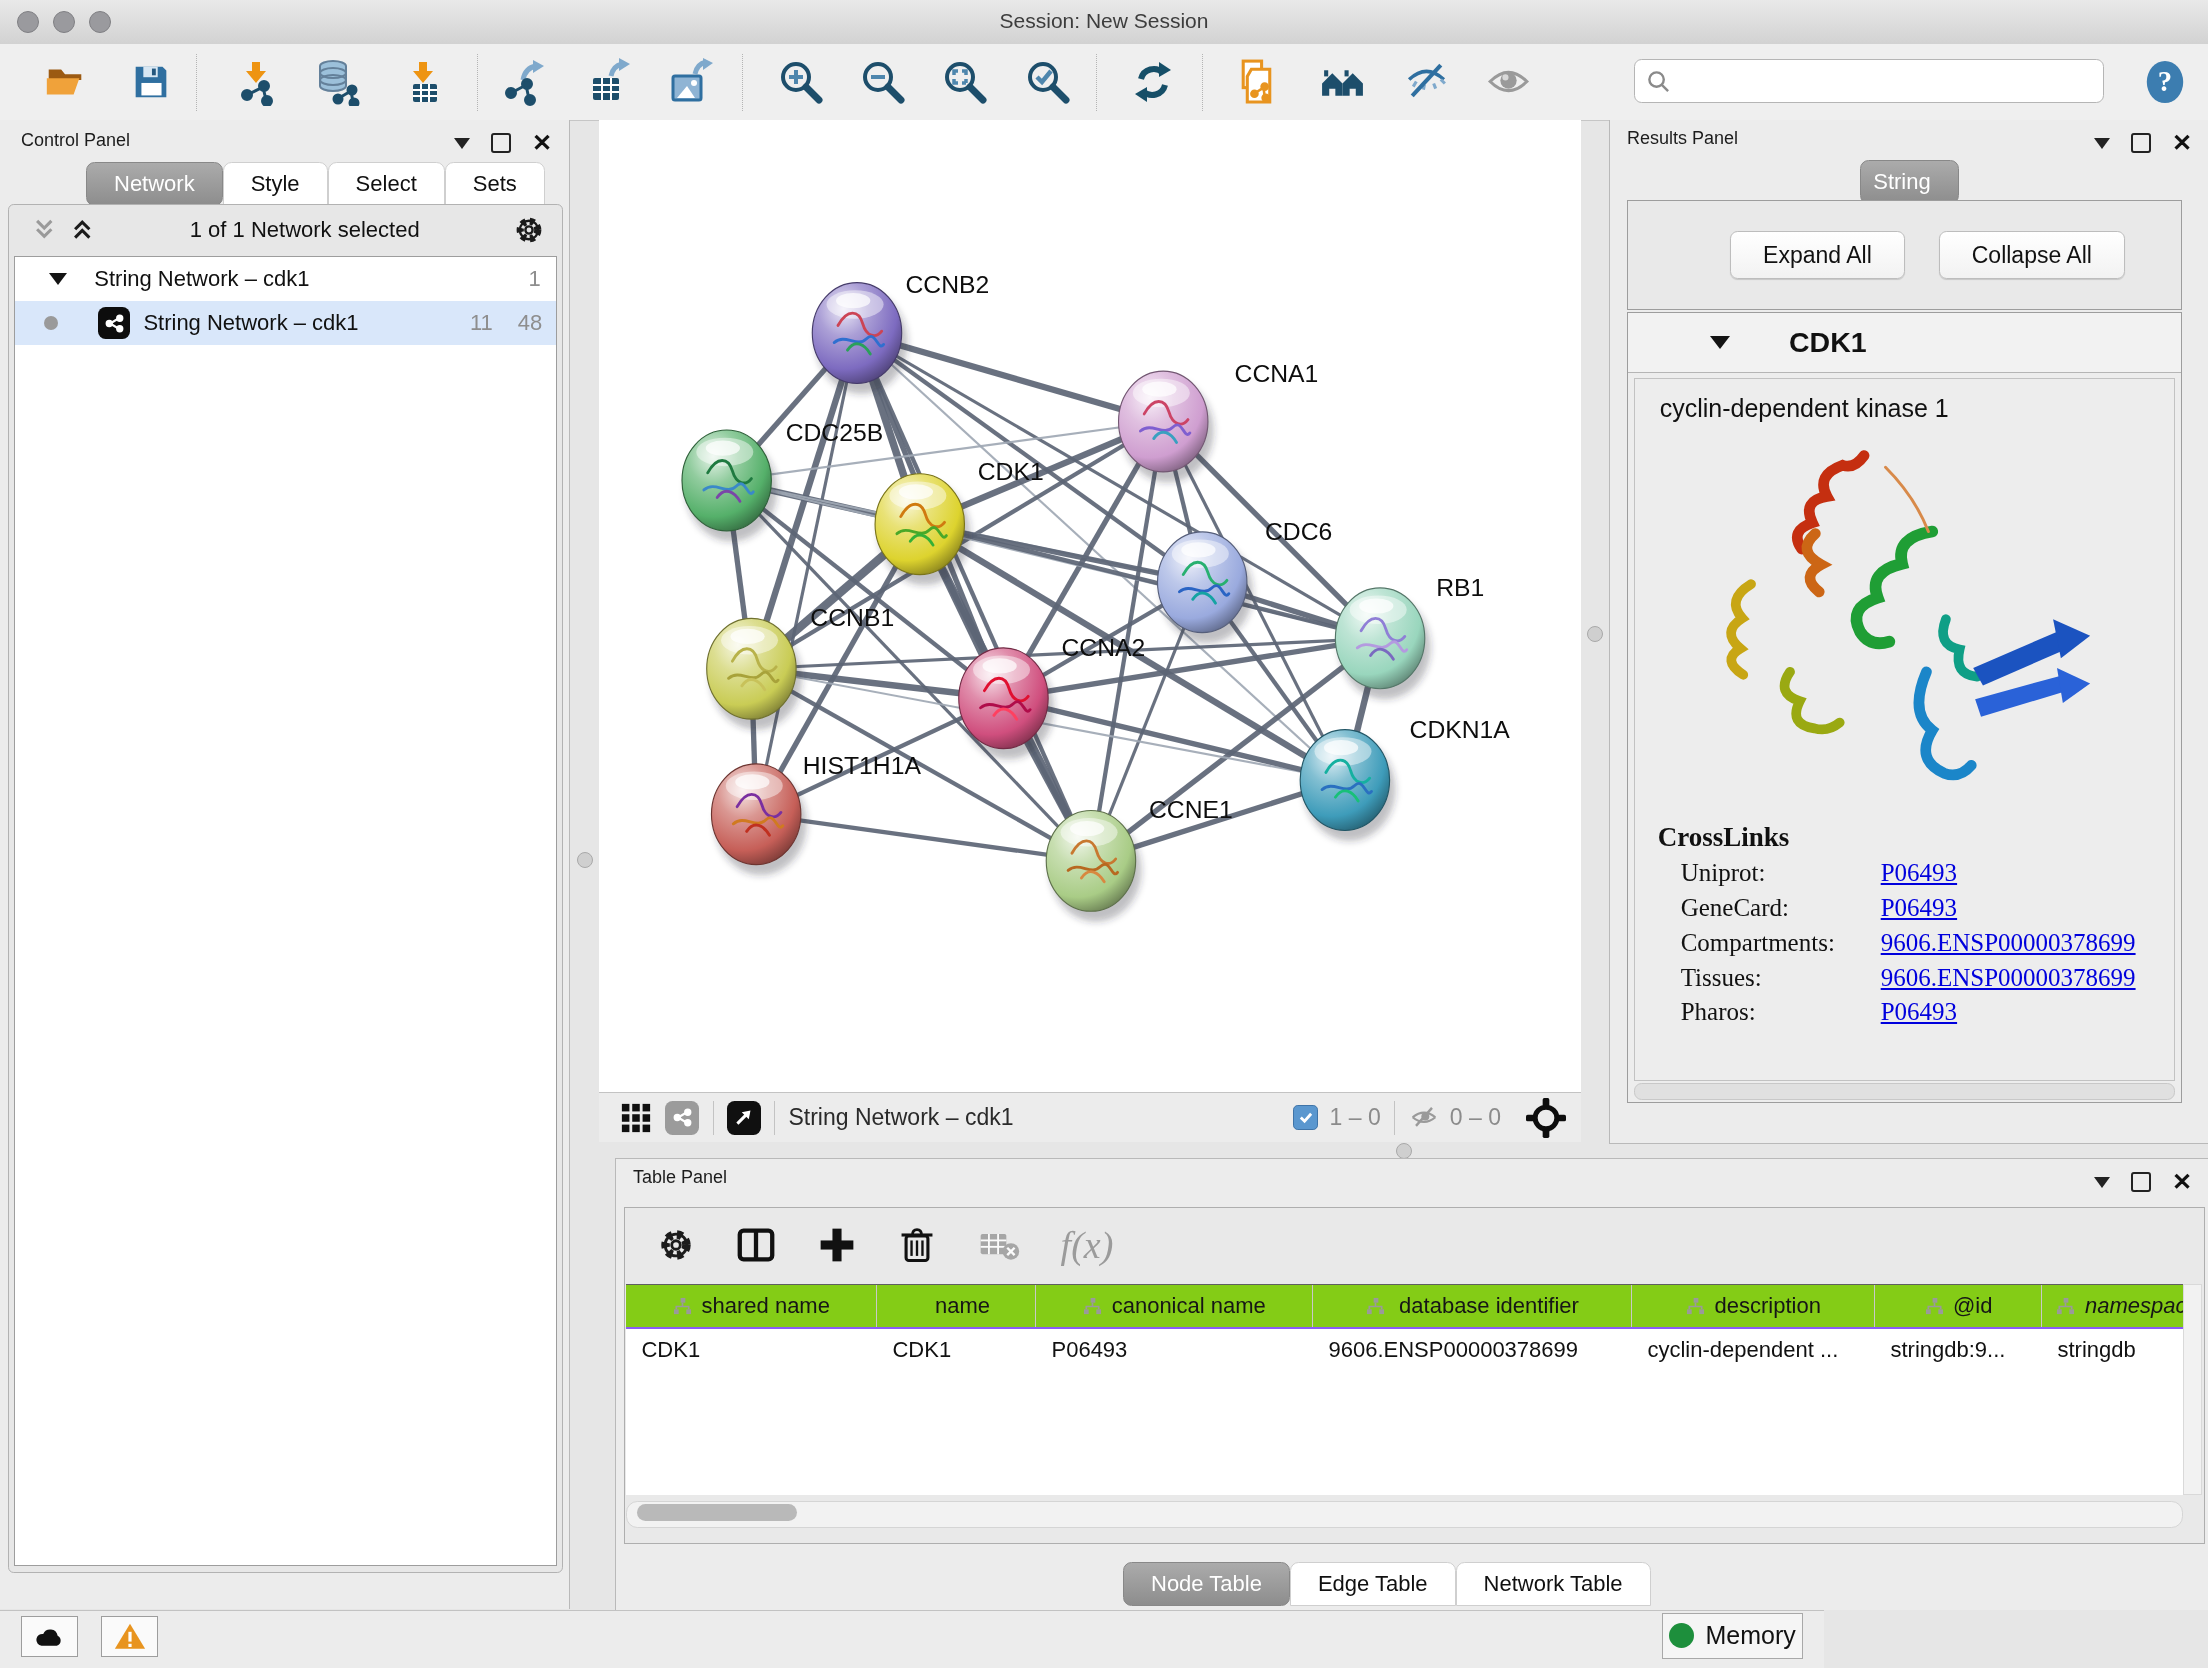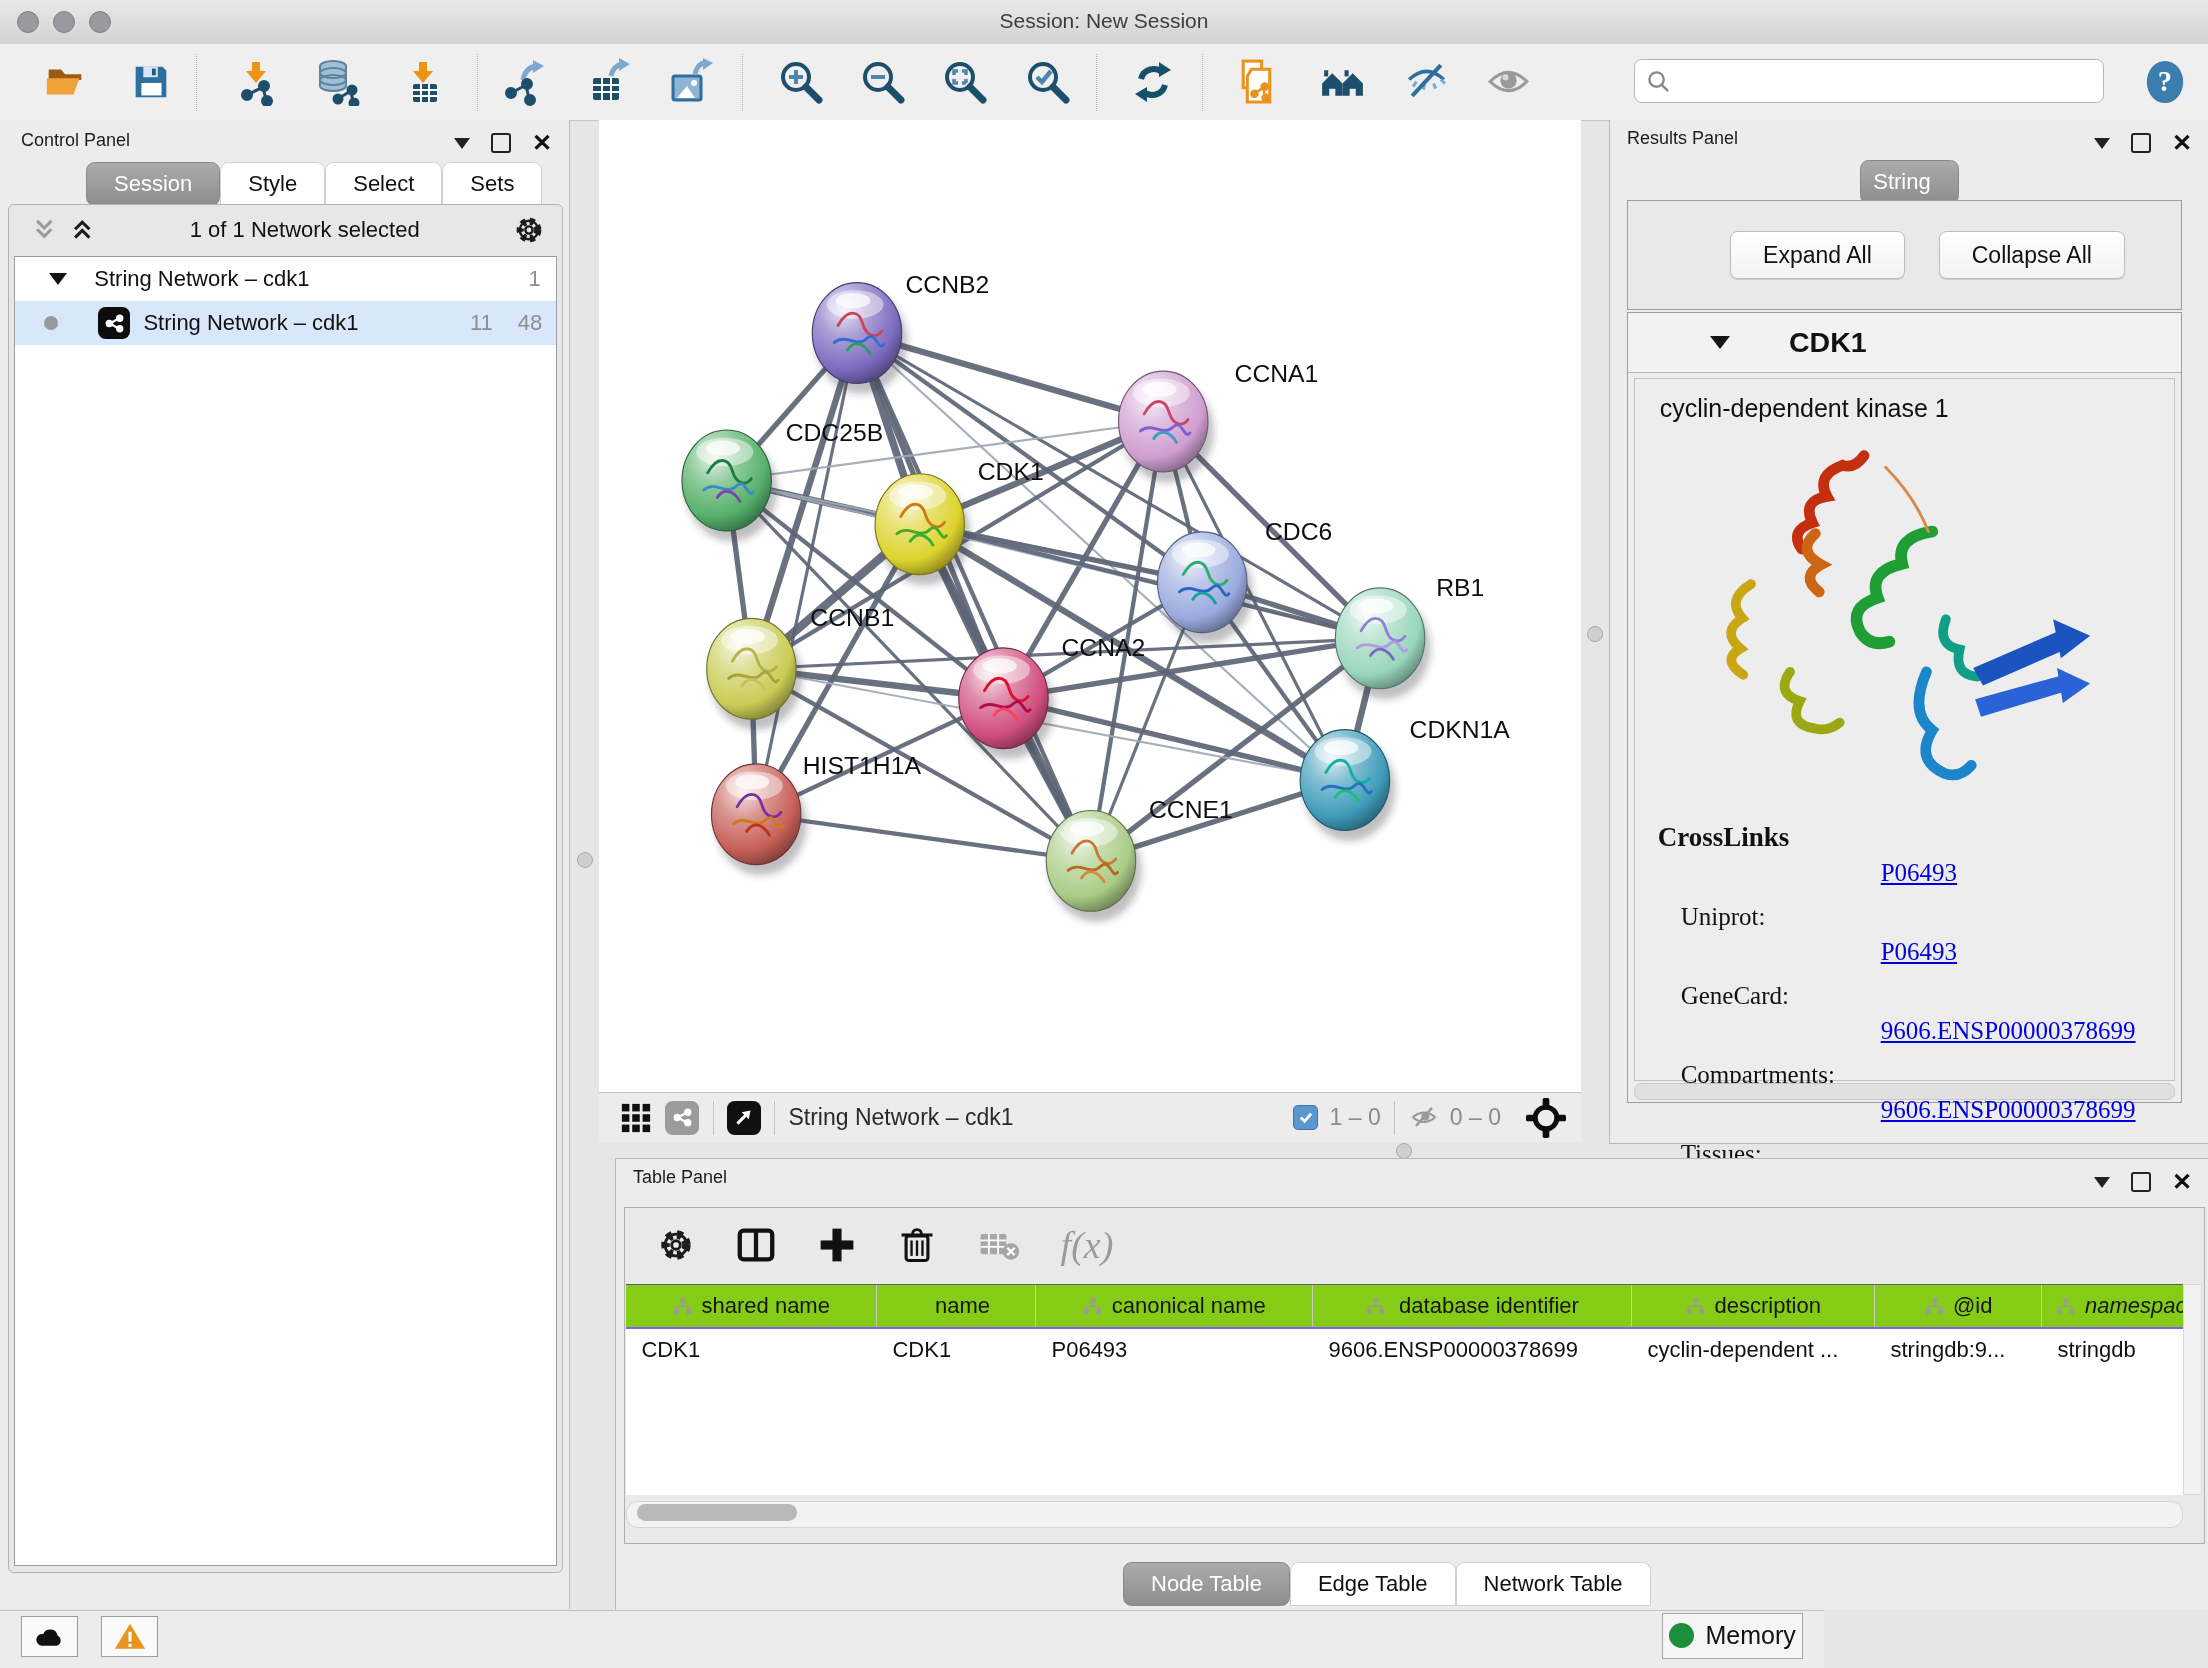--- a/index.html
+++ b/index.html
@@ -53,21 +53,21 @@
   .wbtn{background:linear-gradient(#ffffff,#f2f2f2);border:1px solid #bdbdbd;border-radius:7.6px;
     font-size:23px;padding:9.5px 32px;color:#111;box-shadow:0 1px 1px rgba(0,0,0,.15);}
   #rp-content{position:absolute;left:17px;top:192px;width:555px;height:791px;background:#ededed;border:1px solid #9d9d9d;box-sizing:border-box;}
   #gene-row{display:flex;align-items:center;height:59px;border-bottom:1px solid #b5b5b5;background:#f2f2f2;}
   #gene-name{font-size:28.5px;font-weight:bold;margin-left:59px;}
   #rp-inner{position:absolute;left:5.7px;top:65px;right:5.7px;bottom:21px;border:1px solid #c2c2c2;background:#ededed;}
   #gene-desc{font-size:25px;padding:15px 0 0 25px;}
   .serif{font-family:"Liberation Serif",serif;}
   #xl-title{font-size:27px;font-weight:bold;margin:3.8px 0 5.7px 23px;}
   .xlrow{display:flex;margin:6.7px 0 6.7px 46px;font-size:25px;}
-  .xlrow .xll{width:200px;margin-top:44px;}
+  .xlrow .xll{width:200px;}
   .xlrow a{color:#0000dd;text-decoration:underline;}
   #rp-scroll{position:absolute;left:5.7px;bottom:1.9px;right:5.7px;height:15px;background:#e0e0e0;border:1px solid #c8c8c8;border-radius:7.6px;}
   
   #tp{left:615px;top:1158px;width:1593px;height:451px;background:#ececec;border-left:1px solid #b9b9b9;border-top:1px solid #b9b9b9;}
   #tp-frame{position:absolute;left:7.6px;top:48px;width:1579px;height:335px;background:#e9e9e9;border:1px solid #aeaeae;}
   #tp-toolbar{position:absolute;left:0;top:0;width:100%;height:74px;display:flex;align-items:center;gap:40px;padding-left:32px;box-sizing:border-box;}
   #tbl{position:absolute;left:1.9px;top:76px;right:21px;bottom:48px;background:#fff;border-top:1.9px solid #5f5f5f;overflow:hidden;}
   .hd-row{display:flex;background:#84cc16;border-bottom:2px solid #8b5cf6;height:42px;}
   .hd-cell{display:flex;align-items:center;justify-content:center;gap:9.5px;font-size:22px;color:#161616;
     border-right:1px solid #c9c9c9;box-sizing:border-box;overflow:hidden;white-space:nowrap;}
@@ -300,21 +300,21 @@
   <div class="abs" id="cp">
     <div class="abs" style="left:21px;top:9.5px" class2="panel-title">
       <span class="panel-title">Control Panel</span>
     </div>
     <div class="abs pctrl" style="right:17px;top:11.4px">
       <span class="tri"></span>
       <span class="flo"></span>
       <span class="clo">✕</span>
     </div>
     <div class="abs" id="cp-tabs" style="left:86px;top:42px;display:flex;">
-        <span class="tab active">Session</span>
+        <span class="tab active">Network</span>
         <span class="tab">Style</span>
         <span class="tab">Select</span>
         <span class="tab">Sets</span>
       </div>
     <div id="cp-box">
       <div class="abs" style="left:0;top:0;right:0;height:49px;display:flex;align-items:center;">
         <svg width="28.5" height="28.5" viewBox="0 0 24 24" style="margin-left:21px">
           <g stroke="#9a9a9a" stroke-width="2.6" fill="none">
               <path d="M6 5 l6 6 l6 -6"></path>
               <path d="M6 12 l6 6 l6 -6"></path>

